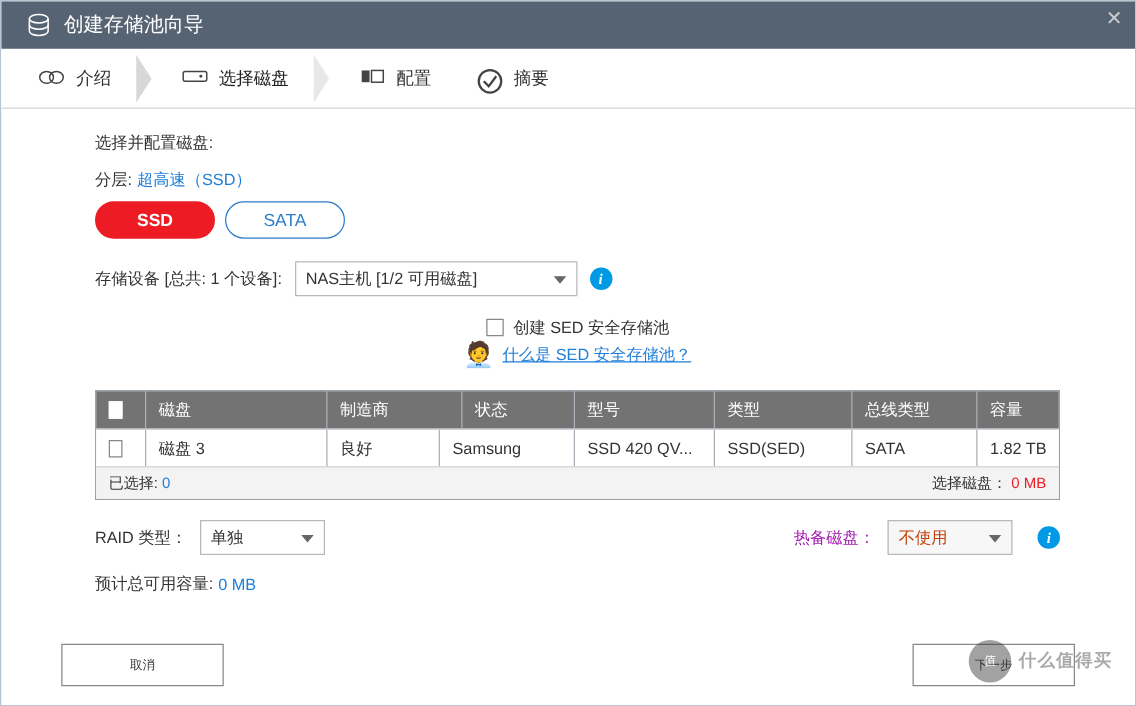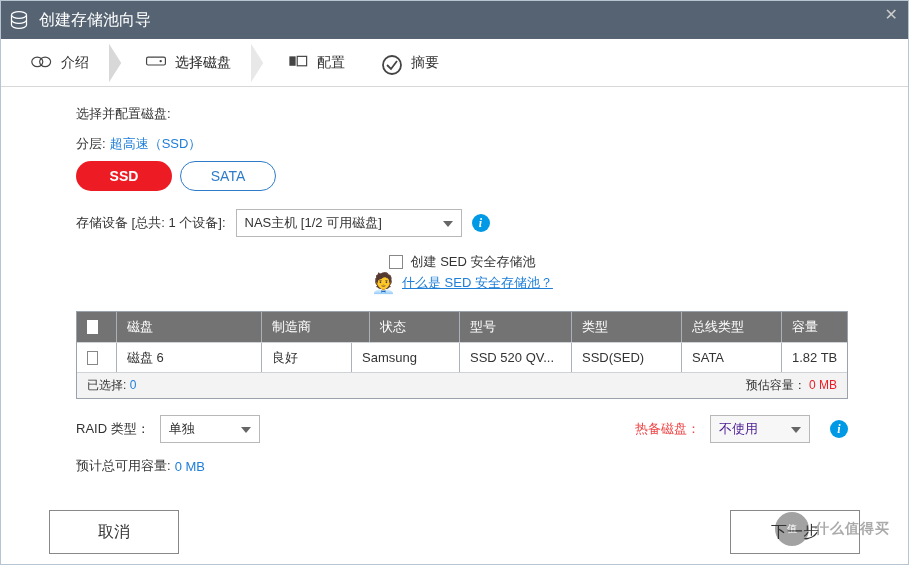--- a/index.html
+++ b/index.html
@@ -1,18 +1,18 @@
 <!DOCTYPE html>
 <html><head>
 <meta charset="utf-8">
 <style>
 * { box-sizing: border-box; margin: 0; padding: 0; }
 body { font-family: "Microsoft YaHei", Arial, sans-serif; font-size: 13px; color: #333; background: #f0f0f0; }
 .window { width: 909px; height: 565px; background: #fff; border: 1px solid #b8c4d0; position: relative; overflow: hidden; }
-.titlebar { background: #556372; height: 38px; display: flex; align-items: center; padding: 0 8px; color: #fff; position: relative; }
+.titlebar { background: #556372; height: 38px; display: flex; align-items: center; padding: 0 20px; color: #fff; position: relative; }
 .titlebar-icon { width: 20px; height: 20px; margin-right: 10px; }
 .titlebar-title { font-size: 16px; font-weight: 400; }
 .close-x { position: absolute; right: 10px; top: 4px; color: #ccc; font-size: 16px; cursor: pointer; }
 .steps { height: 48px; background: #fff; border-bottom: 1px solid #d8d8d8; display: flex; align-items: center; padding-left: 30px; }
 .step { display: flex; align-items: center; gap: 8px; margin-right: 18px; color: #333; font-size: 14px; position: relative; }
 .step.active { color: #222; }
 .step-icon { width: 22px; height: 18px; }
 .arrow { width: 20px; height: 48px; display: flex; align-items: center; margin-right: 18px; }
 .arrow svg { width: 18px; height: 42px; }
 .content { padding: 18px 60px 0 75px; }
@@ -46,24 +46,24 @@
 .col-type { width: 110px; }
 .col-bus { width: 100px; }
 .col-cap { flex: 1; }
 .thead .checkbox { border-color: #fff; }
 .trow { display: flex; height: 30px; align-items: center; background: #fff; border-top: 1px solid #cfd3d7; }
 .tfoot { display: flex; justify-content: space-between; height: 26px; align-items: center; background: #f3f3f3; border-top: 1px solid #cfd3d7; padding: 12px 10px; font-size: 12px; }
 .blue-text { color: #1e7ed8; }
 .red-text { color: #ed1c24; }
 .raid-row { display: flex; align-items: flex-end; justify-content: space-between; margin-top: 16px; }
 .raid-left, .raid-right { display: flex; align-items: center; gap: 10px; }
-.gray-text { color: #ef4444; }
-.select.disabled { color: #4c1d95; background: #f7f7f7; font-family: Liberation Mono, monospace; }
+.gray-text { color: #a21caf; }
+.select.disabled { color: #c2410c; background: #f7f7f7; font-family: Liberation Mono, monospace; }
 .footer { position: absolute; bottom: 0; left: 0; right: 0; height: 64px; display: flex; align-items: center; justify-content: space-between; padding: 0 48px; }
-.btn { height: 44px; min-width: 130px; border: 1px solid #888; background: #fff; display: flex; align-items: center; justify-content: center; cursor: pointer; font-size: 16px; }
+.btn { height: 34px; min-width: 130px; border: 1px solid #888; background: #fff; display: flex; align-items: center; justify-content: center; cursor: pointer; font-size: 10px; }
 .footer-right { display: flex; gap: 18px; }
 .watermark { position: absolute; right: 18px; bottom: 18px; display: flex; align-items: center; gap: 6px; opacity: 0.45; pointer-events: none; }
 .watermark-circle { width: 34px; height: 34px; border-radius: 50%; background: #333; color: #fff; display: flex; align-items: center; justify-content: center; font-size: 10px; }
 .watermark-text { font-size: 14px; color: #444; letter-spacing: 1px; font-weight: bold; }
 </style>
 </head>
 <body>
 
 <div class="window">
 
@@ -160,35 +160,35 @@
         <div class="th col-status">状态</div>
         <div class="th col-model">型号</div>
         <div class="th col-type">类型</div>
         <div class="th col-bus">总线类型</div>
         <div class="th col-cap">容量</div>
       </div>
       <div class="trow">
         <div class="td col-check">
             <div class="checkbox"></div>
           </div>
-        <div class="td col-disk">磁盘 6</div>
+        <div class="td col-disk">磁盘 3</div>
         <div class="td col-status">良好</div>
         <div class="td col-vendor">Samsung</div>
-        <div class="td col-model">SSD 520 QV...</div>
+        <div class="td col-model">SSD 420 QV...</div>
         <div class="td col-type">SSD(SED)</div>
         <div class="td col-bus">SATA</div>
         <div class="td col-cap">1.82 TB</div>
       </div>
       <div class="tfoot">
         <div>
           <span>已选择:</span>
           <span class="blue-text">0</span>
         </div>
         <div>
-          <span>预估容量：</span>
+          <span>选择磁盘：</span>
           <span class="red-text">0 MB</span>
         </div>
       </div>
     </div>
 
     <div class="raid-row">
       <div class="raid-left">
         <span>RAID 类型：</span>
         <div class="select small">
             <span>单独</span>

